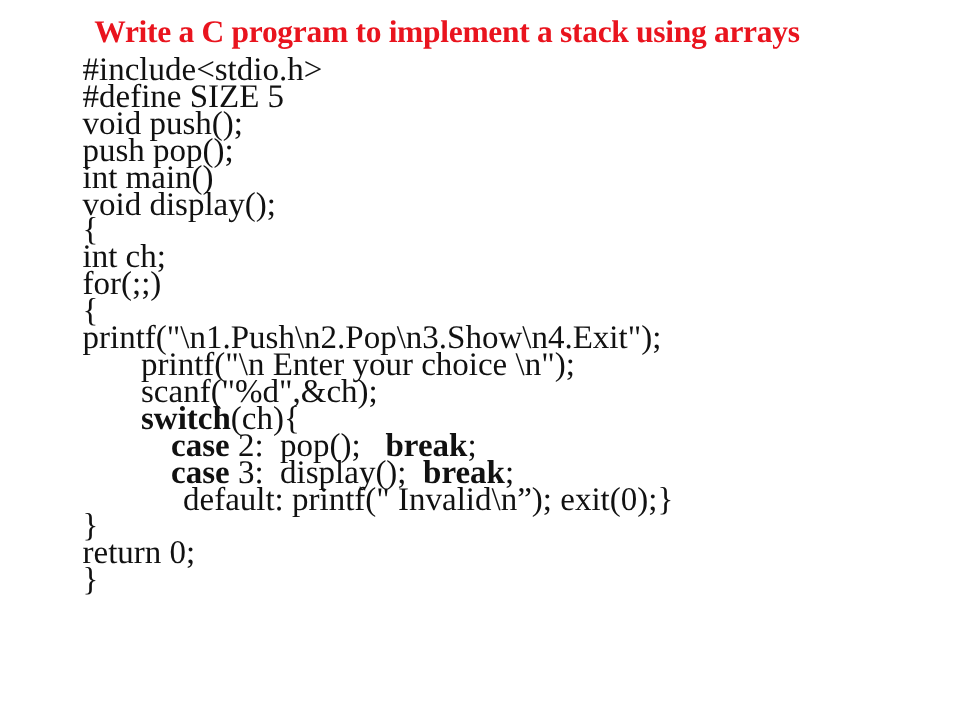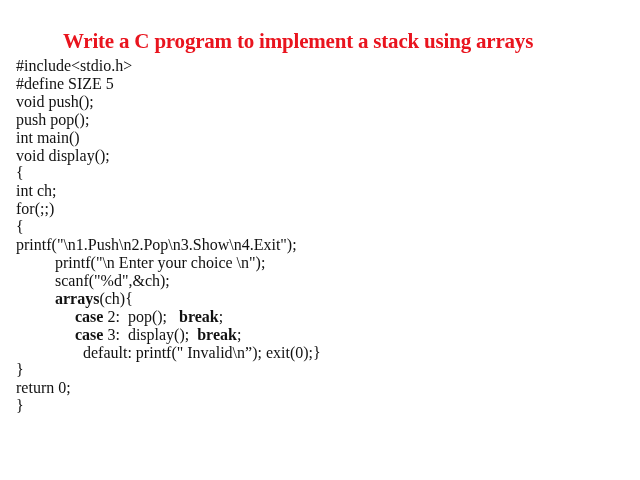--- a/index.html
+++ b/index.html
@@ -10,30 +10,30 @@
   .slide {
     position: relative;
     width: 640px;
     height: 480px;
     background: #ffffff;
     overflow: hidden;
     font-family: "Liberation Serif", serif;
   }
   .title {
     margin: 0;
-    padding: 29px 44px 0 0;
+    padding: 9px 44px 0 0;
     text-align: center;
     font-size: 21px;
     font-weight: bold;
     letter-spacing: -0.2px;
     white-space: nowrap;
   }
   .code {
-    margin: 3px 0 0 16px;
-    font-size: 16px;
+    margin: 3px 0 0 55px;
+    font-size: 22px;
     line-height: 17.9px;
   }
   .line {
     white-space: pre;
   }
   .line .b {
     font-weight: bold;
   }
   .indent-0 { margin-left: 0; }
   .indent-1 { margin-left: 39px; }
@@ -52,21 +52,21 @@
       <div class="line indent-0"><span>push pop();</span></div>
       <div class="line indent-0"><span>int main()</span></div>
       <div class="line indent-0"><span>void display();</span></div>
       <div class="line indent-0"><span>{</span></div>
       <div class="line indent-0"><span>int ch;</span></div>
       <div class="line indent-0"><span>for(;;)</span></div>
       <div class="line indent-0"><span>{</span></div>
       <div class="line indent-0"><span>printf("\n1.Push\n2.Pop\n3.Show\n4.Exit");</span></div>
       <div class="line indent-1"><span>printf("\n Enter your choice \n");</span></div>
       <div class="line indent-1"><span>scanf("%d",&amp;ch);</span></div>
-      <div class="line indent-1"><span class="b">arrays</span><span>(ch){</span></div>
+      <div class="line indent-1"><span class="b">switch</span><span>(ch){</span></div>
       <div class="line indent-2"><span class="b">case</span><span> 2:  pop();   </span><span class="b">break</span><span>;</span></div>
       <div class="line indent-2"><span class="b">case</span><span> 3:  display();  </span><span class="b">break</span><span>;</span></div>
       <div class="line indent-3"><span>default: printf(" Invalid\n”); exit(0);}</span></div>
       <div class="line indent-0"><span>}</span></div>
       <div class="line indent-0"><span>return 0;</span></div>
       <div class="line indent-0"><span>}</span></div>
     </div>
 </div>
 
 </body></html>

